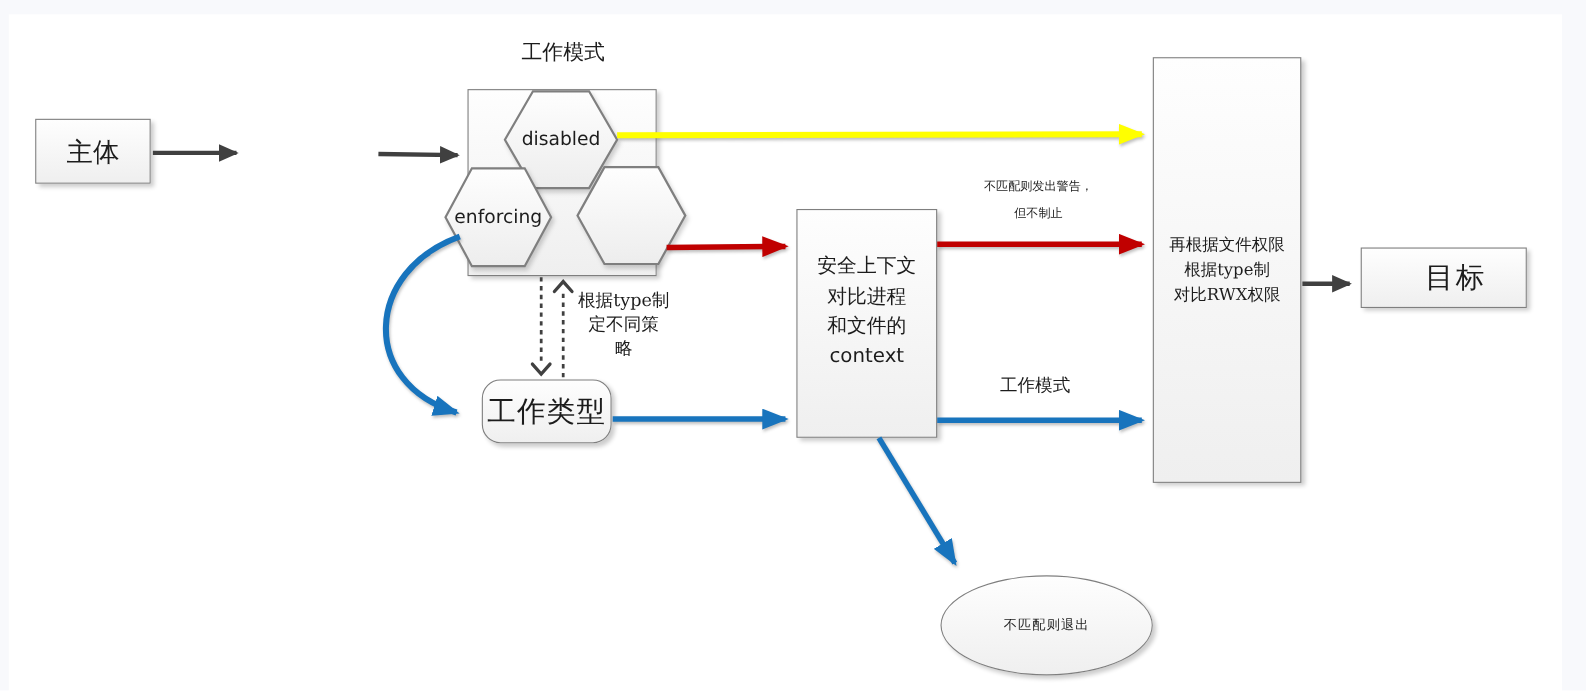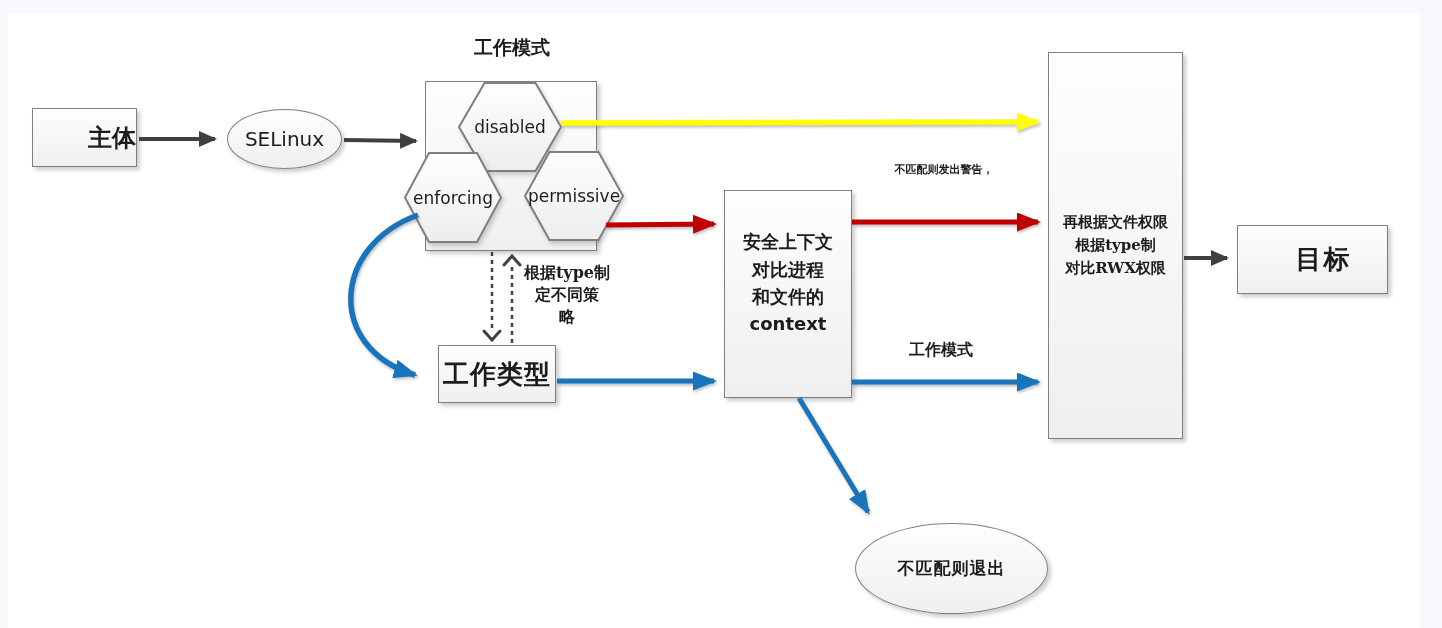--- a/index.html
+++ b/index.html
@@ -15,32 +15,32 @@
 
   .node {
     position:absolute; z-index:1;
     background:linear-gradient(180deg,#fefefe 0%,#efefef 100%);
     border:1.5px solid #7f7f7f;
     box-shadow:3px 3px 4px rgba(0,0,0,.20);
     display:flex; align-items:center; justify-content:center;
     text-align:center;
   }
   .ellipse { border-radius:50%; }
-  .serif { font-family:"DejaVu Serif","Liberation Serif",serif;font-weight:bold; }
+  .serif { font-family:"DejaVu Serif","Liberation Serif",serif; }
 
-  .subject   { left:32px;  top:108px; width:105px; height:59px; font-size:24px;justify-content:flex-end; }
+  .subject   { left:32px;  top:108px; width:105px; height:59px; font-size:24px; }
   .selinux   { left:227px; top:109px; width:115px; height:60px; font-size:20px; }
   .mode-rect { left:425px; top:81px;  width:172px; height:170px; }
-  .worktype  { left:438px; top:345px; width:118px; height:58px; font-size:26px; letter-spacing:1px; }
+  .worktype  { left:438px; top:345px; width:118px; height:58px; font-size:26px; letter-spacing:1px;border-radius:17px; }
   .security  { left:724px; top:190px; width:128px; height:208px; display:block; font-size:18px; line-height:27px; padding-top:37px; }
   .security .gap { margin-top:1px; }
   .final     { left:1048px; top:52px; width:135px; height:387px; display:block;padding-left:36px; }
   .final .txt { position:absolute; left:0; top:158px; width:100%; font-size:15px; line-height:23px; text-align:center; }
-  .target    { left:1237px; top:225px; width:151px; height:69px; font-size:26px; letter-spacing:2px;padding-left:22px; }
-  .exit      { left:855px; top:523px; width:193px; height:91px; font-size:17px; letter-spacing:1px; }
+  .target    { left:1237px; top:225px; width:151px; height:55px; font-size:26px; letter-spacing:2px;padding-left:22px; }
+  .exit      { left:855px; top:523px; width:193px; height:91px; font-size:12px; letter-spacing:1px; }
 
   .label { position:absolute; z-index:3; text-align:center; }
   .mode-title { left:427px; top:35px; width:170px; font-size:19px; }
   .hex-label  { display:flex; align-items:center; justify-content:center; font-size:17px; }
   .hl-disabled   { left:459px; top:83px;  width:102px; height:88px; }
   .hl-enforcing  { left:403px; top:153px; width:100px; height:89px; }
   .hl-permissive { left:523px; top:152px; width:102px; height:88px; }
   .policy { left:504px; top:262px; width:126px; font-size:16px; line-height:22px; }
   .warn   { left:850px; top:158px; width:188px; font-size:11px; line-height:24px; }
   .match  { left:871px; top:340px; width:140px; font-size:16px; }
@@ -55,23 +55,20 @@
 <div class="canvas">
 
   <div class="frame top"></div>
   <div class="frame left"></div>
   <div class="frame right"></div>
 
   <div class="node subject serif">
     <span>主体</span>
   </div>
 
-  <div class="node ellipse selinux">
-    <span>SELinux</span>
-  </div>
 
   <div class="node mode-rect"></div>
 
   <div class="node worktype serif">
     <span>工作类型</span>
   </div>
 
   <div class="node security serif">
     <div>安全上下文</div>
     <div class="gap">对比进程</div>
@@ -136,27 +133,27 @@
     <line x1="492" y1="252" x2="492" y2="330" stroke-width="2.5" stroke-dasharray="4 4" stroke="#404040"></line>
     <polyline points="484,331 492,340 500,331" fill="none" stroke-width="3" stroke-linecap="round" stroke="#404040"></polyline>
     <line x1="512" y1="343" x2="512" y2="266" stroke-width="2.5" stroke-dasharray="4 4" stroke="#404040"></line>
     <polyline points="504,265 512,256 520,265" fill="none" stroke-width="3" stroke-linecap="round" stroke="#404040"></polyline>
   </svg>
 
   <div class="label mode-title serif">工作模式</div>
 
   <div class="label hex-label hl-enforcing">enforcing</div>
   <div class="label hex-label hl-disabled">disabled</div>
-  <div class="label hex-label hl-permissive">permissive</div>
 
   <div class="label policy serif">
     <div>根据type制</div>
     <div>定不同策</div>
     <div>略</div>
   </div>
 
   <div class="label warn serif">
     <div>不匹配则发出警告，</div>
+    <div>但不制止</div>
   </div>
 
   <div class="label match serif">工作模式</div>
 
 </div>
 
 </body></html>

